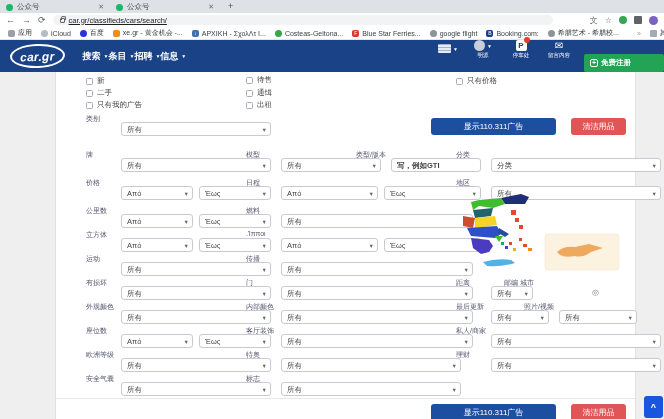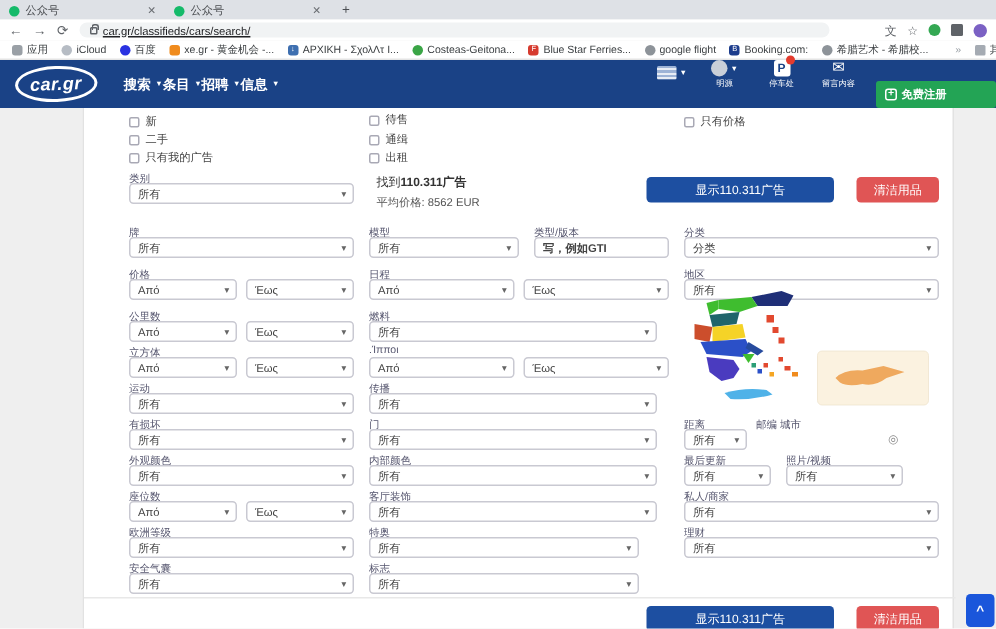--- a/index.html
+++ b/index.html
@@ -49,21 +49,21 @@
   .navatar { width:11px; height:11px; border-radius:50%; background:#c9cfd8; }
   .npark { position:relative; width:11px; height:11px; background:#fff; border-radius:2px; color:#1a4286; font-size:8px; font-weight:bold; text-align:center; line-height:11px; }
   .badge { position:absolute; right:-3px; top:-3px; width:6px; height:6px; border-radius:50%; background:#e33b2e; }
   .nmail { color:#fff; font-size:10px; line-height:11px; }
   .reg-btn { margin-top:14px; background:#23a455; color:#fff; font-size:7.5px; font-weight:bold; border-radius:2px; padding:4px 6px; display:flex; gap:3px; align-items:center; width:80px; white-space:nowrap; }
   .reg-plus { display:inline-block; width:8px; height:8px; border:1px solid #fff; border-radius:2px; font-size:7px; line-height:6px; text-align:center; }
 
   
   .panel { position:absolute; left:55px; top:72px; width:581px; height:347px; background:#fff; border-left:1px solid #e2e2e2; border-right:1px solid #e2e2e2; }
   .lbl { position:absolute; font-size:7px; color:#55556e; white-space:nowrap; }
-  .sel, .inp { position:absolute; height:14px; background:#fff; border:1px solid #c9c9d2; border-radius:3px; font-size:7.5px; color:#444; padding:2px 10px 0 5px; overflow:hidden; white-space:nowrap; }
+  .sel, .inp { position:absolute; height:14px; background:#fff; border:1px solid #c9c9d2; border-radius:3px; font-size:7.5px; color:#444; padding:2px 10px 0 5px; overflow:hidden; white-space:nowrap;margin-left:35px; }
   .sel .car { position:absolute; right:3px; top:3.5px; font-size:5.5px; color:#666; }
   input.inp { padding:0 5px; font-family:"Liberation Sans", sans-serif; }
   input.inp::placeholder { color:#444; font-weight:bold; opacity:1; }
   input.inp.light::placeholder { color:#777; font-weight:normal; }
   .geoicon { position:absolute; font-size:8px; color:#888; }
   .cb { position:absolute; display:flex; align-items:center; gap:4px; font-size:7.5px; color:#444; white-space:nowrap; }
   .cb .box { width:7px; height:7px; border:1px solid #a9a9b5; border-radius:1.5px; background:#fff; flex:0 0 auto; }
   .results { position:absolute; left:195px; top:44px; font-size:8px; color:#333; }
   .results .avg { font-size:7.5px; color:#555; margin-top:3px; }
   .btn { position:absolute; border-radius:3px; color:#fff; font-size:8px; text-align:center; display:flex; align-items:center; justify-content:center; white-space:nowrap; }
@@ -230,24 +230,20 @@
       <span>出租</span>
     </div>
   <div class="cb" style="left:400px;top:4px">
       <span class="box"></span>
       <span>只有价格</span>
     </div>
 
   <span class="lbl" style="left:30px;top:42px">类别</span>
   <div class="sel" style="left:30px;top:50px;width:150px"><span>所有</span><span class="car">▼</span></div>
 
-  <div class="results">
-    <div><span>找到</span><b>110.311</b><b>广告</b></div>
-    <div class="avg">平均价格: 8562 EUR</div>
-  </div>
   <div class="btn btn-blue" style="left:375px;top:46px;width:125px;height:17px">显示110.311广告</div>
   <div class="btn btn-red" style="left:515px;top:46px;width:55px;height:17px">清洁用品</div>
 
   <span class="lbl" style="left:30px;top:78px">牌</span>
   <div class="sel" style="left:30px;top:86px;width:150px"><span>所有</span><span class="car">▼</span></div>
   <span class="lbl" style="left:190px;top:78px">模型</span>
   <div class="sel" style="left:190px;top:86px;width:100px"><span>所有</span><span class="car">▼</span></div>
   <span class="lbl" style="left:300px;top:78px">类型/版本</span>
   <input class="inp" style="left: 300px; top: 86px; width: 90px;" placeholder="写，例如GTI">
   <span class="lbl" style="left:400px;top:78px">分类</span>

